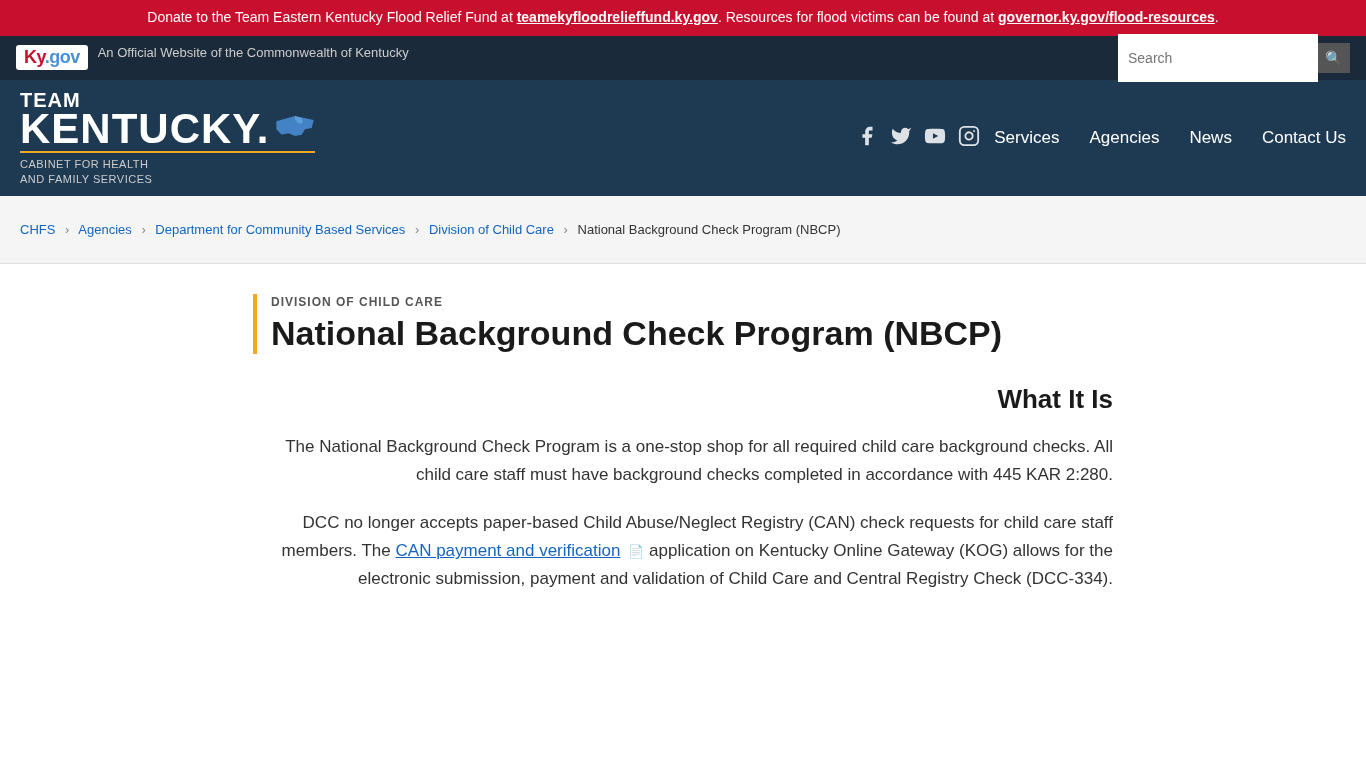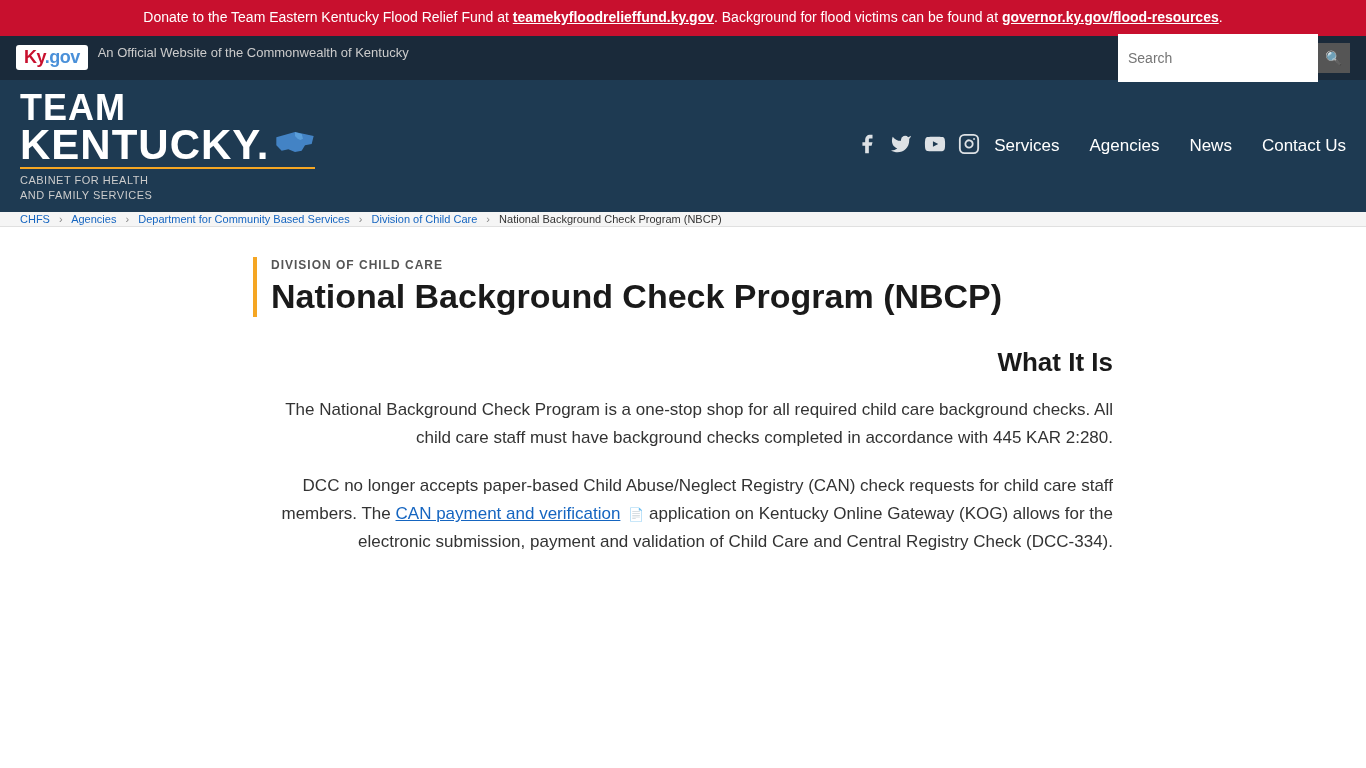--- a/index.html
+++ b/index.html
@@ -86,21 +86,21 @@
       flex-direction: column;
       color: #fff;
       padding: 10px 0;
     }
     .logo-team-kentucky {
       display: flex;
       align-items: flex-end;
       gap: 0;
     }
     .logo-text-team {
-      font-size: 36px;
+      font-size: 20px;
       font-weight: 900;
       color: #fff;
       letter-spacing: 1px;
       line-height: 1;
     }
     .logo-text-kentucky {
       font-size: 42px;
       font-weight: 900;
       color: #fff;
       letter-spacing: 1px;
@@ -153,22 +153,22 @@
       font-size: 17px;
       font-weight: 500;
       cursor: pointer;
       padding: 4px 0;
     }
 
     
     .breadcrumb-bar {
       background: #f5f5f5;
       border-bottom: 1px solid #e0e0e0;
-      padding: 1px 20px;
-      font-size: 11px;
+      padding: 26px 20px;
+      font-size: 13px;
       color: #555;
     }
     .breadcrumb-bar a {
       color: #1565c0;
       text-decoration: none;
     }
     .breadcrumb-sep {
       margin: 0 6px;
       color: #888;
     }
@@ -239,21 +239,21 @@
       display: inline-block;
       margin-left: 3px;
       font-size: 13px;
       color: #d32f2f;
     }
   </style>
 </head>
 <body>
 
 <div class="alert-banner">
-  <span>Donate to the Team Eastern Kentucky Flood Relief Fund at </span><a href="#">teamekyfloodrelieffund.ky.gov</a><span>. Background for flood victims can be found at </span><a href="#">governor.ky.gov/flood-resources</a><span>.</span>
+  <span>Donate to the Team Eastern Kentucky Flood Relief Fund at </span><a href="#">teamekyfloodrelieffund.ky.gov</a><span>. Resources for flood victims can be found at </span><a href="#">governor.ky.gov/flood-resources</a><span>.</span>
 </div>
 
 <div class="ky-bar">
   <div class="ky-bar-left">
     <div class="ky-gov-logo">
       <span>Ky</span><span style="color:#4a90d9;">.gov</span>
     </div>
     <span class="ky-official-text">An Official Website of the Commonwealth of Kentucky</span>
   </div>
   <div class="search-bar">

